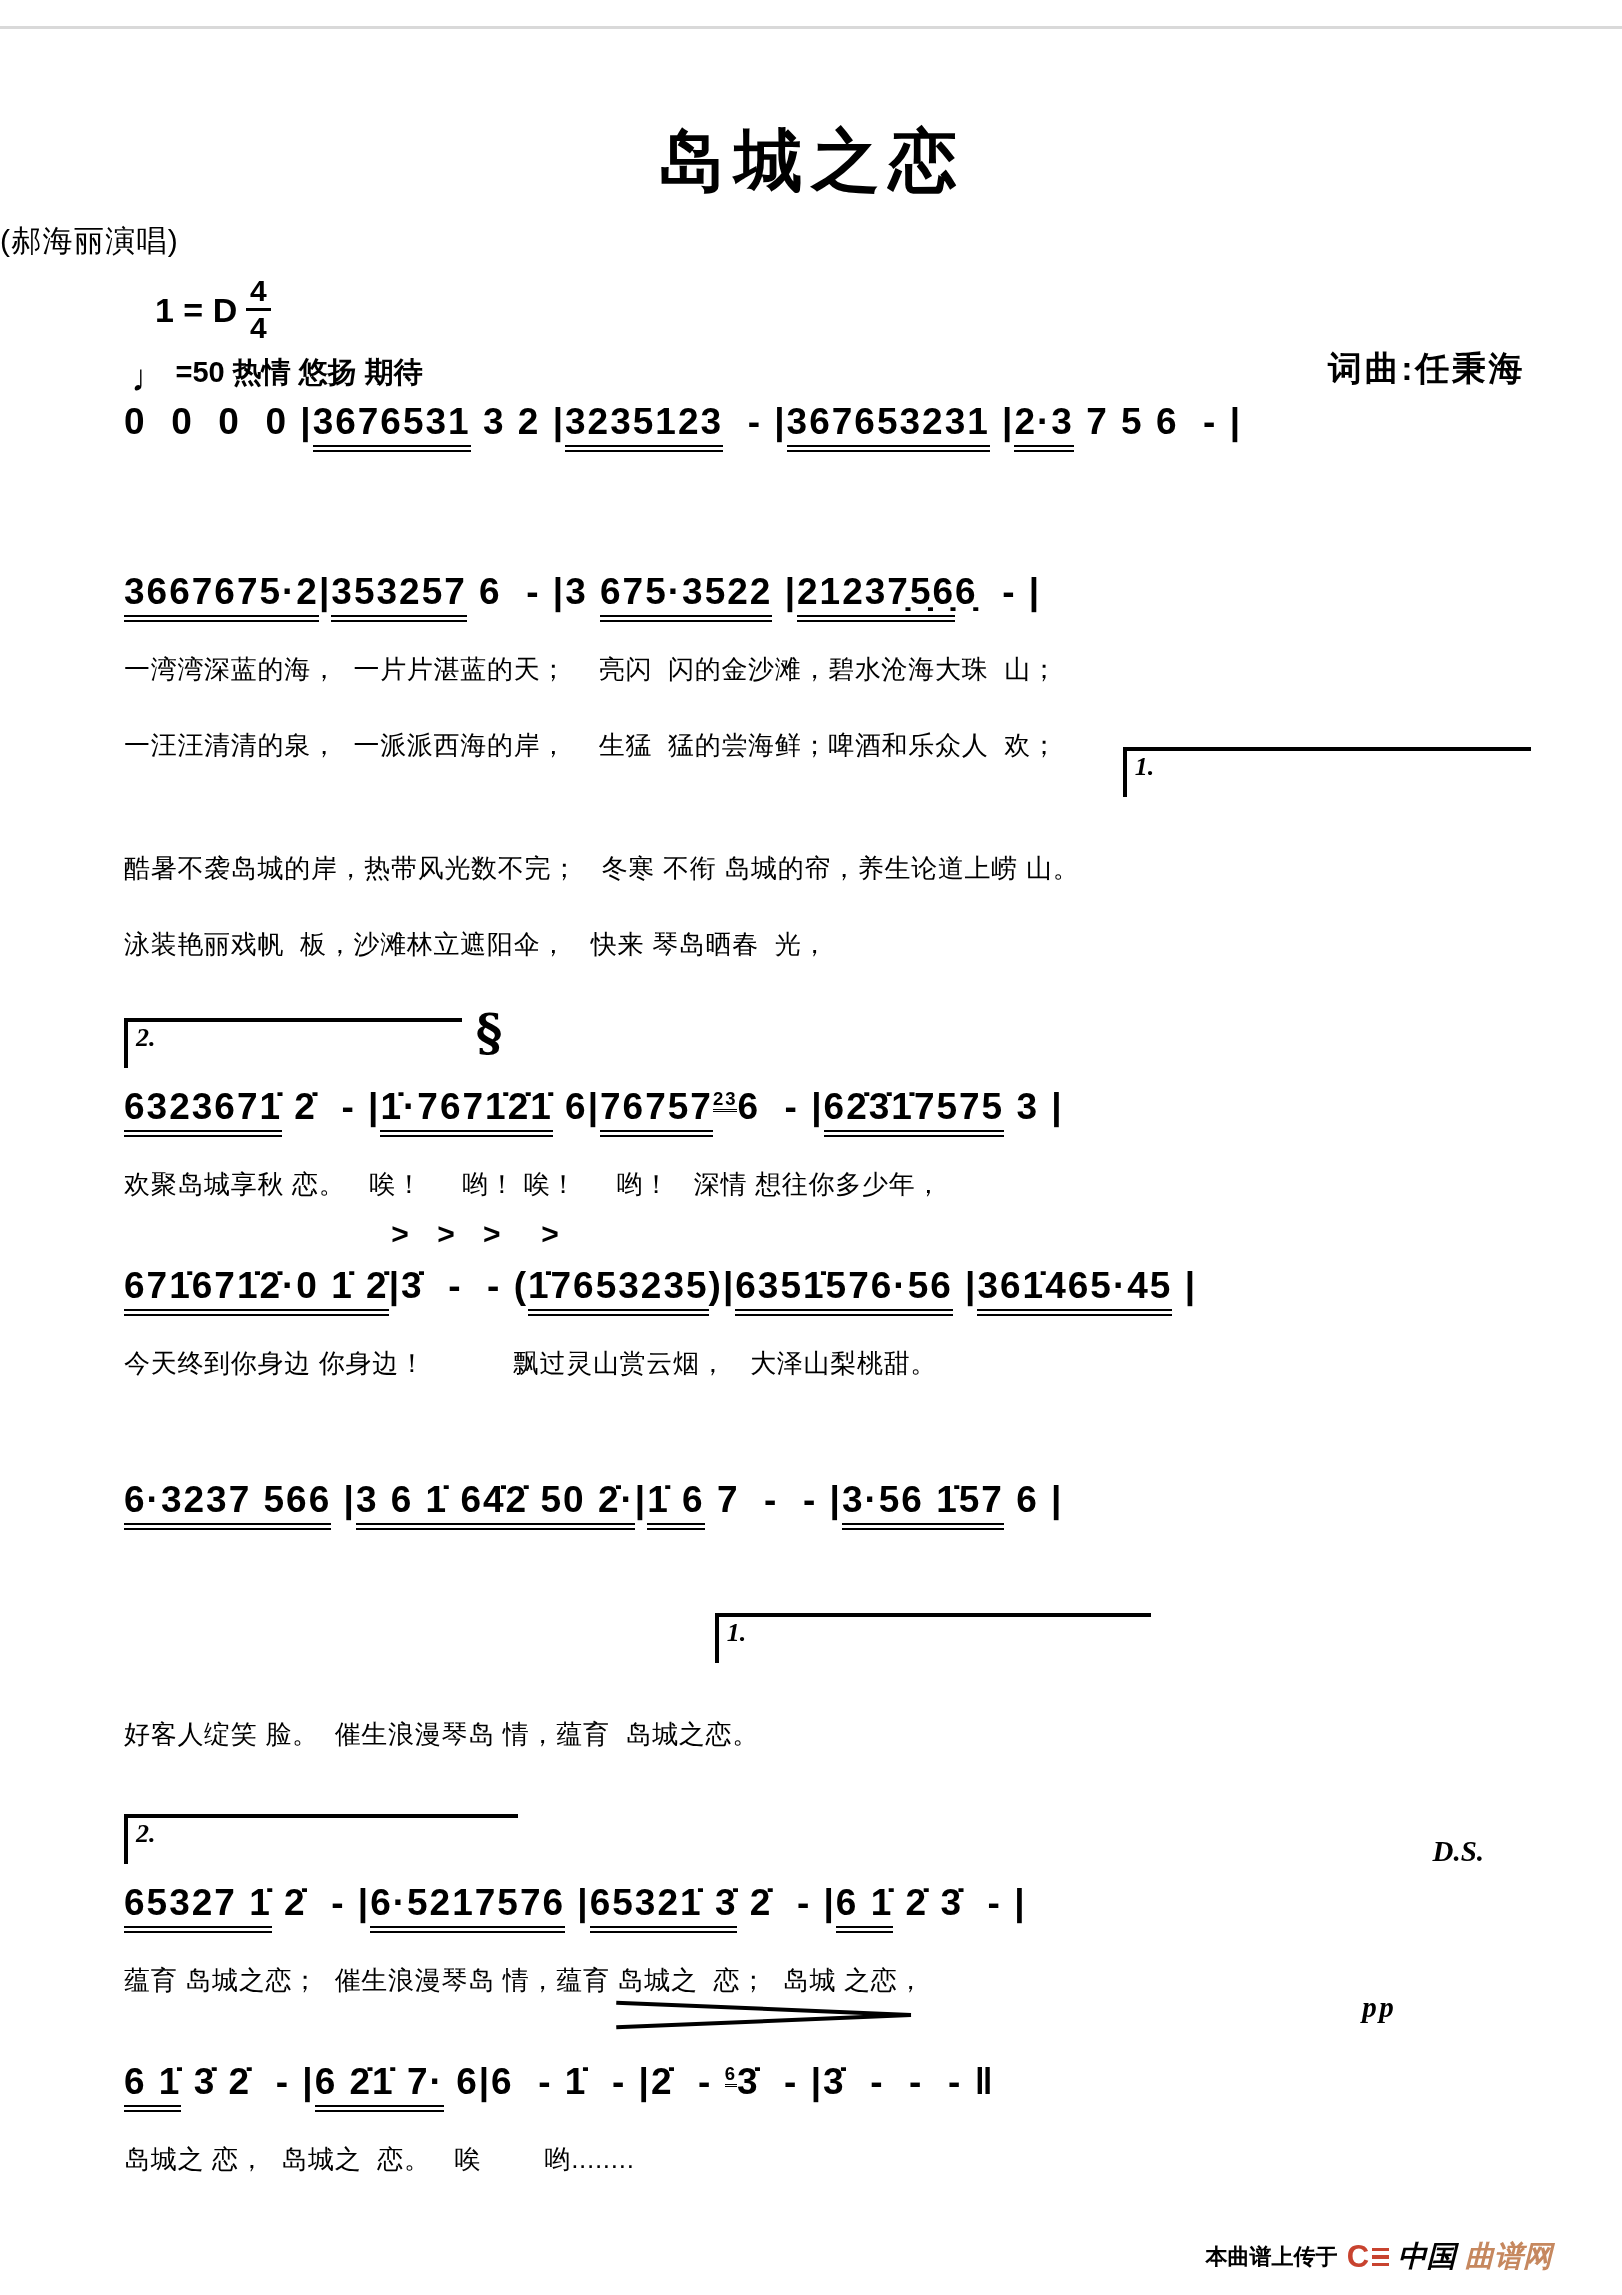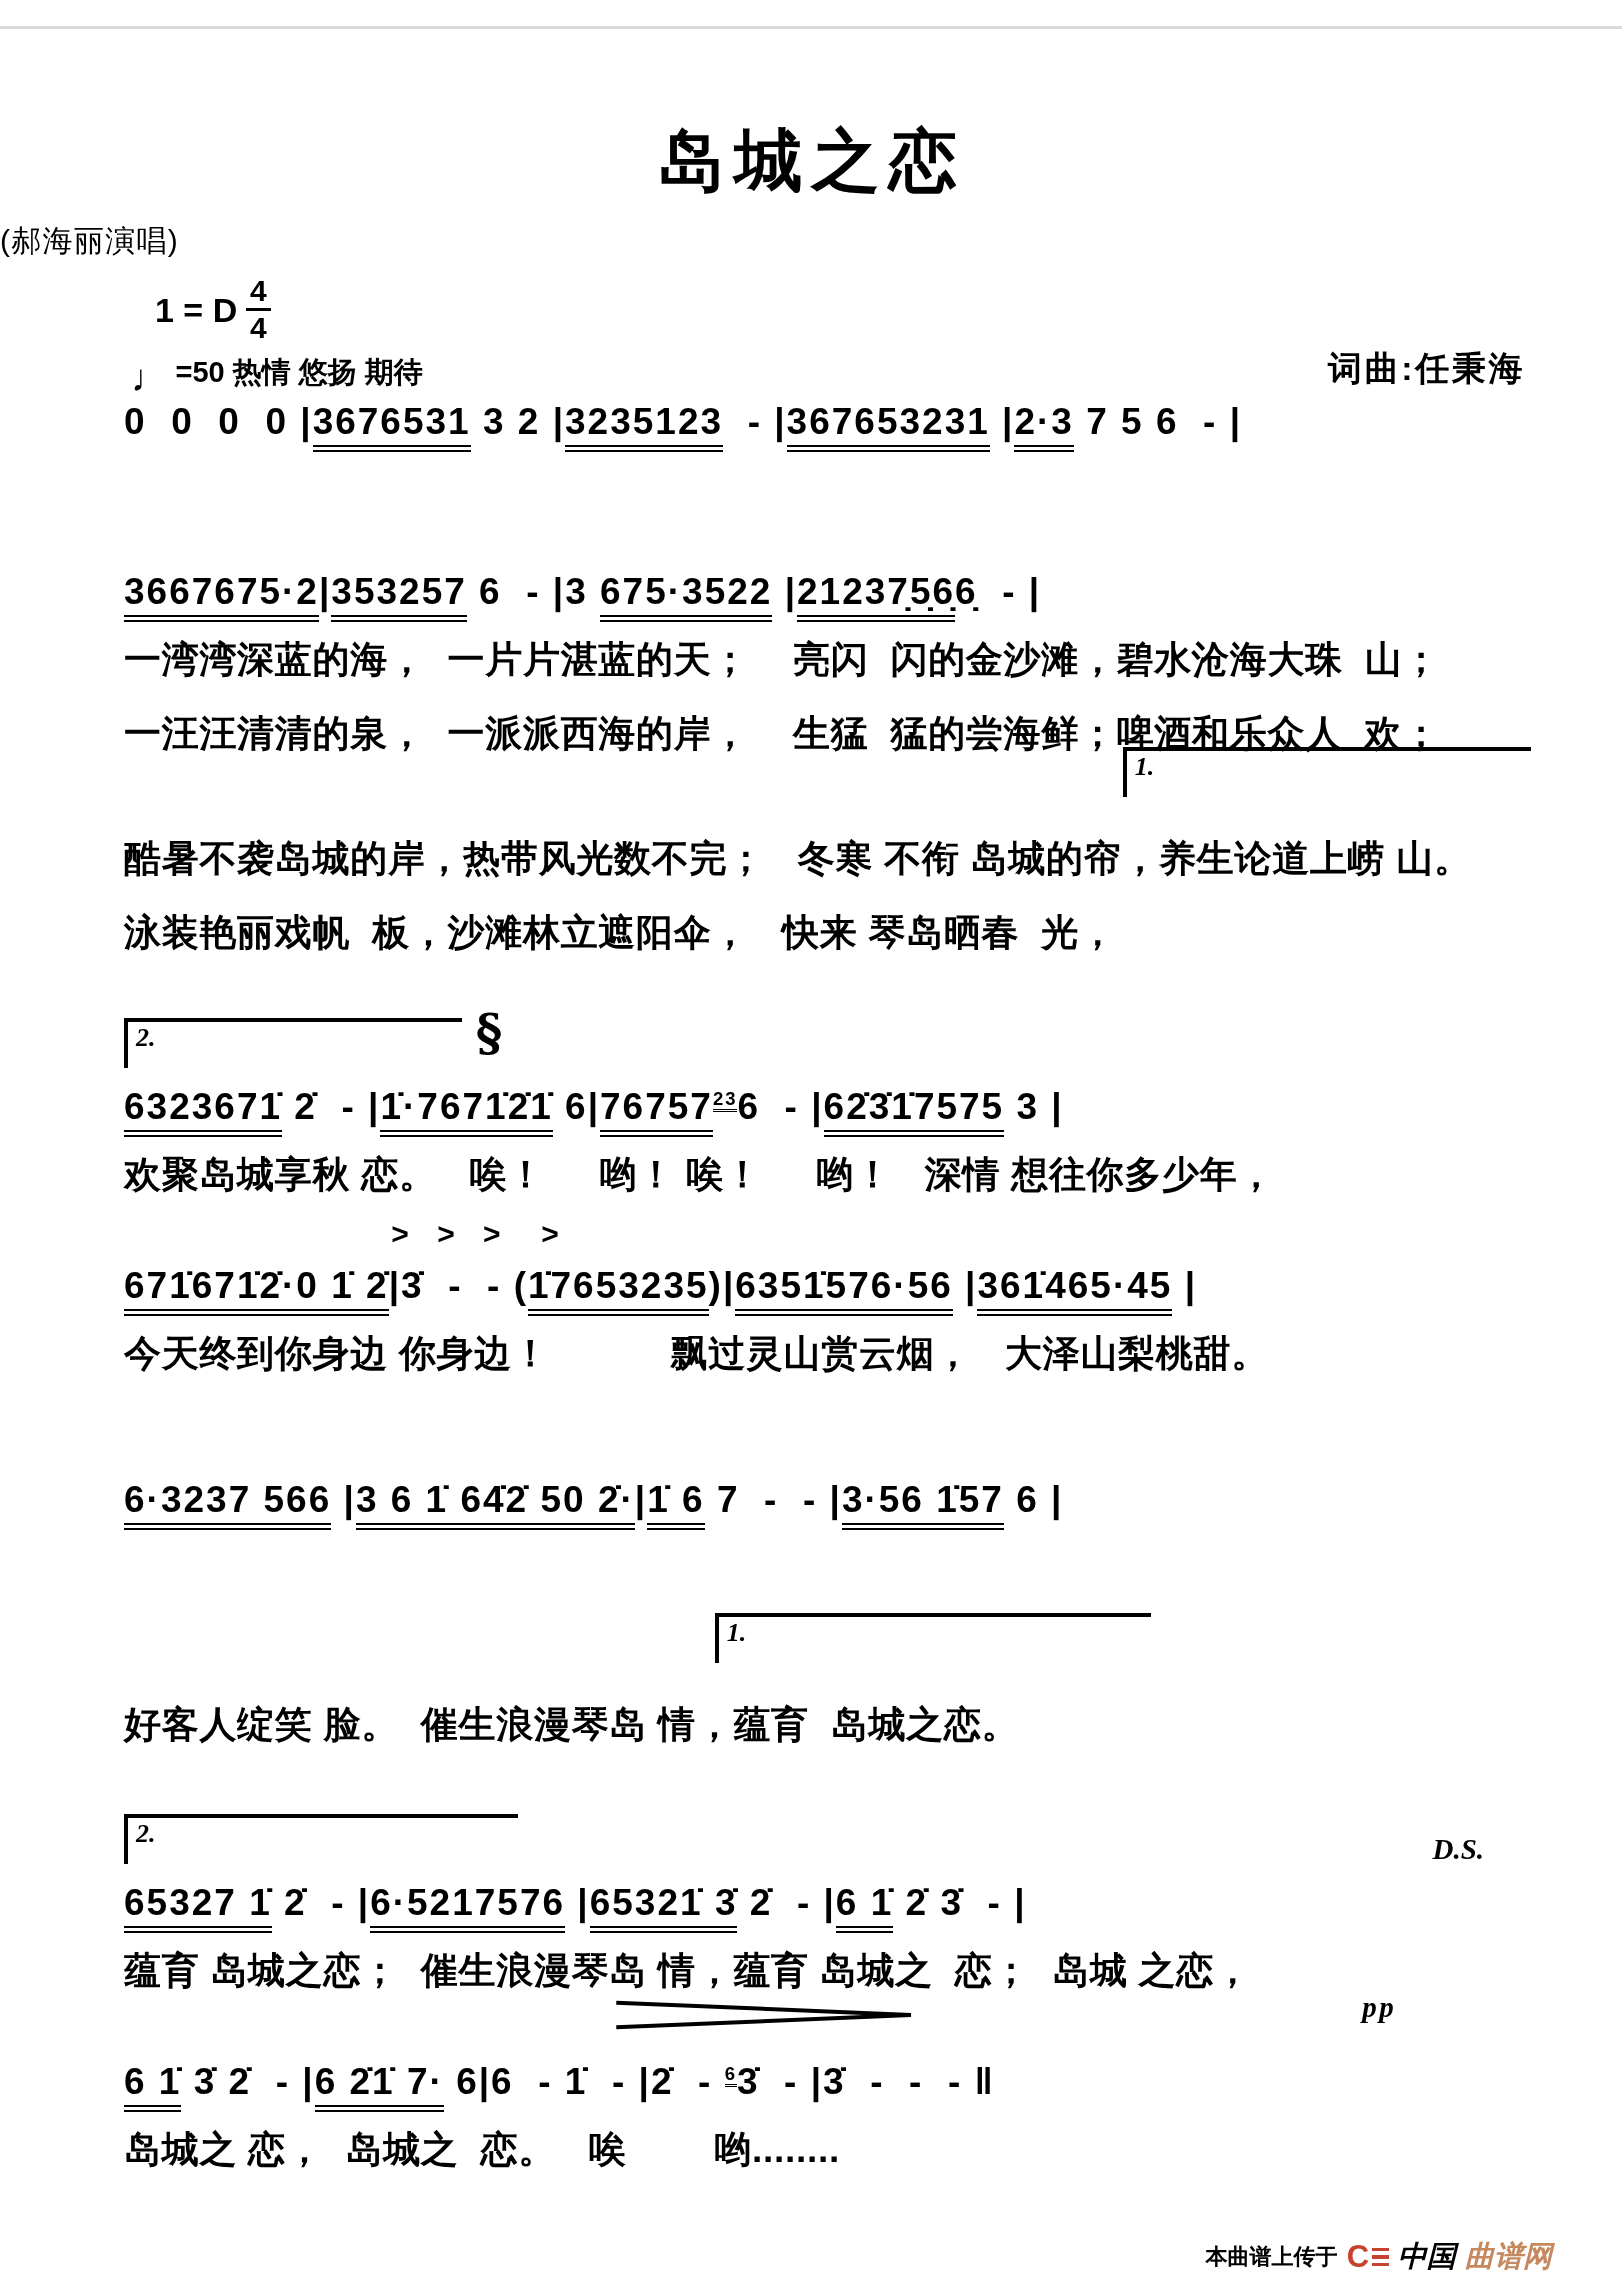--- a/index.html
+++ b/index.html
@@ -28,21 +28,21 @@
   .tempo .noteglyph{font-size:38px;line-height:.8;}
   .credit{position:absolute;right:98px;top:346px;font-weight:700;font-size:34px;letter-spacing:2.6px;}
 
   .system{position:absolute;left:124px;width:1407px;}
   .notes{
     font-weight:700;font-size:37px;line-height:1.05;
     letter-spacing:2px;white-space:pre;padding-top:6.5px;
   }
   .beam{border-bottom:7.9px double #000;padding-bottom:3.3px;}
   sup.grace{font-size:0.5em;font-weight:700;vertical-align:super;border-bottom:3.9px double #000;}
-  .lyric{font-weight:700;font-size:37px;white-space:pre;margin-top:24px;letter-spacing:0.7px;}
+  .lyric{font-weight:400;font-size:26px;white-space:pre;margin-top:41px;letter-spacing:0.7px;}
   .anno{position:absolute;}
   .anno.volta{
     top:-63px;height:50px;border-top:4.6px solid #000;border-left:4.6px solid #000;
     font-family:"Liberation Serif",serif;font-style:italic;font-weight:700;font-size:26px;
     padding:1.3px 0 0 7.9px;box-sizing:border-box;
   }
   .anno.segno{top:-79px;font-family:"DejaVu Serif",serif;font-weight:700;font-size:51px;}
   .anno.accents{top:-43px;font-weight:700;font-size:30px;white-space:pre;letter-spacing:3.9px;}
   .anno.pp{top:-65px;font-family:"Liberation Serif",serif;font-style:italic;font-weight:700;font-size:29px;letter-spacing:2.6px;}
   .anno.ds{bottom:-116px;font-family:"Liberation Serif",serif;font-style:italic;font-weight:700;font-size:29px;}

